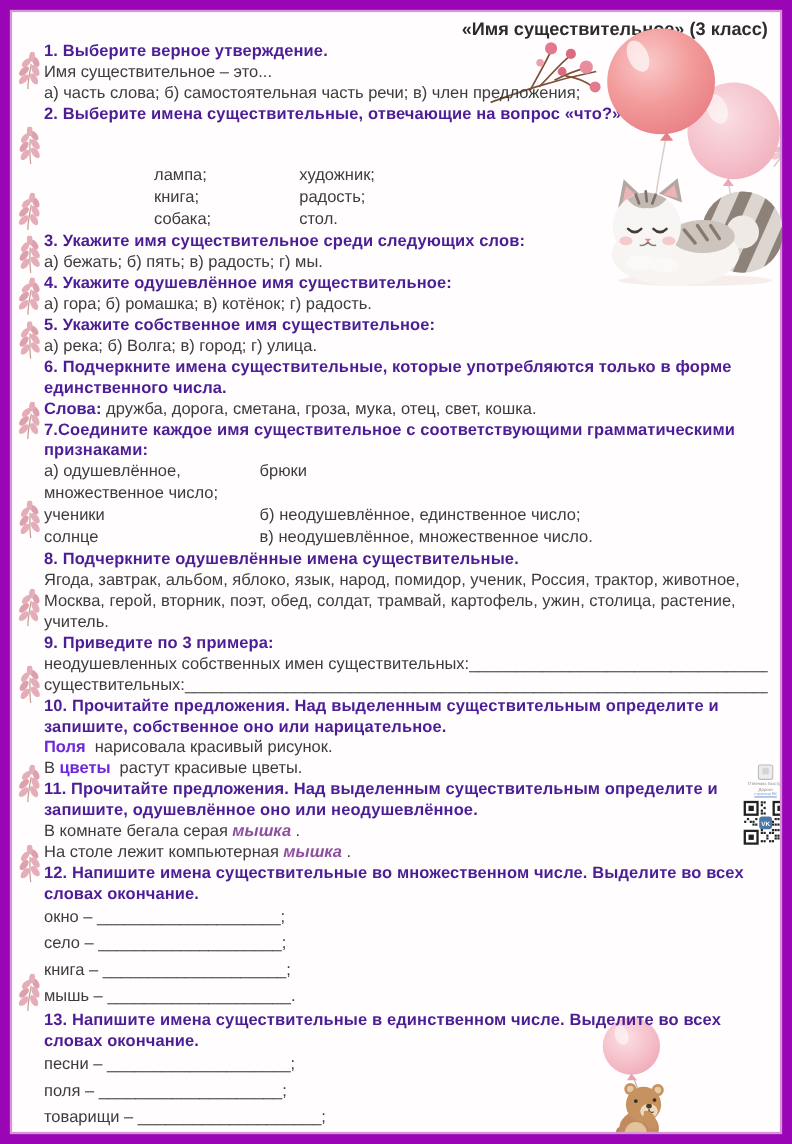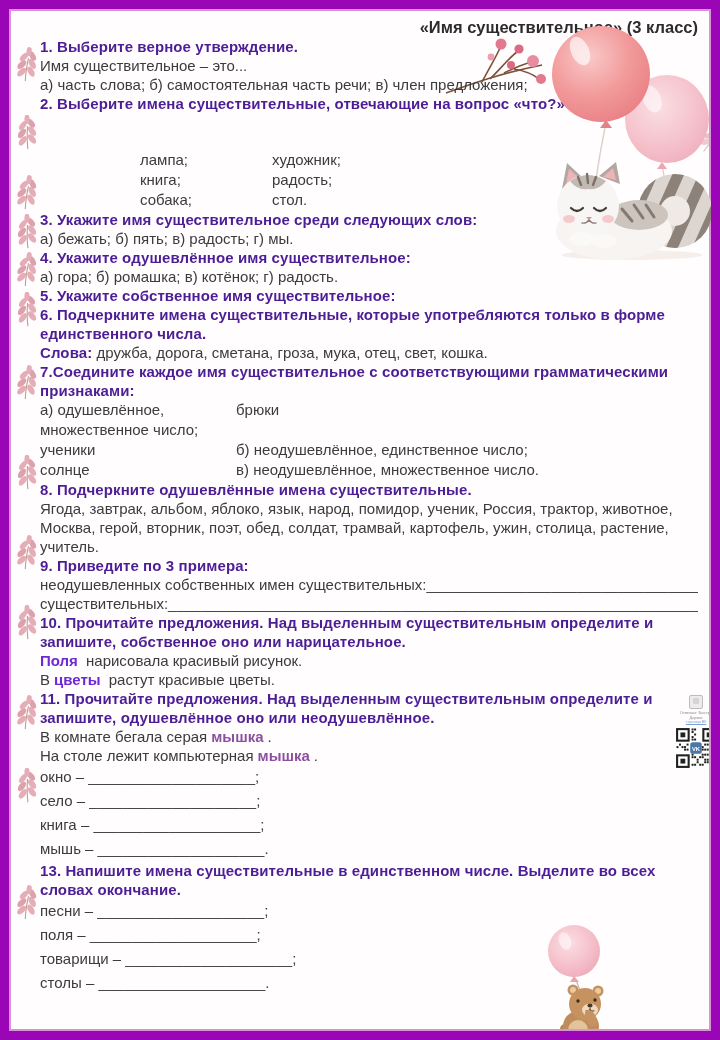--- a/index.html
+++ b/index.html
@@ -16,21 +16,21 @@
   .head { font-weight:bold; color:#4c1d95; letter-spacing:0.1px; }
   .title { text-align:right; font-weight:bold; font-size:16.5px; line-height:20px; color:#2c2c2c; }
 
   .cols { display:grid; grid-template-columns:132px auto; width:340px; margin-left:100px; line-height:20px;margin-top:37px; }
   .pairs { display:grid; grid-template-columns:196px 1fr; line-height:20px; }
 
   .fill-line { white-space:nowrap; overflow:hidden; }
   .answer-line { line-height:24px; white-space:nowrap; overflow:hidden; }
 
   .acc10 { color:#6d28d9; font-weight:bold; margin:0 4px; }
-  .acc11 { color:#8e4f9f; font-weight:bold; margin:0 4px; }
+  .acc11 { color:#8e4f9f; font-weight:bold; margin:0 4px;font-style:italic; }
 
   .leaf { position:absolute; left:6px; width:24px; height:35px; opacity:.85; }
   .leaf:nth-of-type(even) { transform:rotate(9deg); }
   .leaf-r1 { left:693px; top:112px; transform:rotate(42deg); opacity:.55; }
   .leaf-r2 { left:699px; top:256px; transform:rotate(-28deg); opacity:.6; }
 
   .art { position:absolute; }
 
   .qr-block { position:absolute; left:663px; top:686px; width:48px; text-align:center; }
   .qr-logo { width:12px; height:12px; margin:0 auto 1px; border:1px solid #bcbcbc; border-radius:2px; background:#ececec; }
@@ -307,20 +307,21 @@
       <p>а) бежать; б) пять; в) радость; г) мы.</p>
     </section>
 
     <section>
       <p class="head">4. Укажите одушевлённое имя существительное:</p>
       <p>а) гора; б) ромашка; в) котёнок; г) радость.</p>
     </section>
 
     <section>
       <p class="head">5. Укажите собственное имя существительное:</p>
+      <p>а) река; б) Волга; в) город; г) улица.</p>
     </section>
 
     <section>
       <p class="head">6. Подчеркните имена существительные, которые употребляются только в форме единственного числа.</p>
       <p><span class="head">Слова:</span><span> дружба, дорога, сметана, гроза, мука, отец, свет, кошка.</span></p>
     </section>
 
     <section>
       <p class="head">7.Соедините каждое имя существительное с соответствующими грамматическими признаками:</p>
       <div class="pairs">
@@ -350,20 +351,21 @@
       <p><span>В</span><span class="acc10">цветы</span><span> растут красивые цветы.</span></p>
     </section>
 
     <section>
       <p class="head">11. Прочитайте предложения. Над выделенным существительным определите и запишите, одушевлённое оно или неодушевлённое.</p>
       <p><span>В комнате бегала серая</span><span class="acc11">мышка</span><span>.</span></p>
       <p><span>На столе лежит компьютерная</span><span class="acc11">мышка</span><span>.</span></p>
     </section>
 
     <section>
+      <p class="head">12. Напишите имена существительные во множественном числе. Выделите во всех словах окончание.</p>
       <p class="answer-line">окно – ____________________;</p>
       <p class="answer-line">село – ____________________;</p>
       <p class="answer-line">книга – ____________________;</p>
       <p class="answer-line">мышь – ____________________.</p>
     </section>
 
     <section>
       <p class="head">13. Напишите имена существительные в единственном числе. Выделите во всех словах окончание.</p>
       <p class="answer-line">песни – ____________________;</p>
       <p class="answer-line">поля – ____________________;</p>

